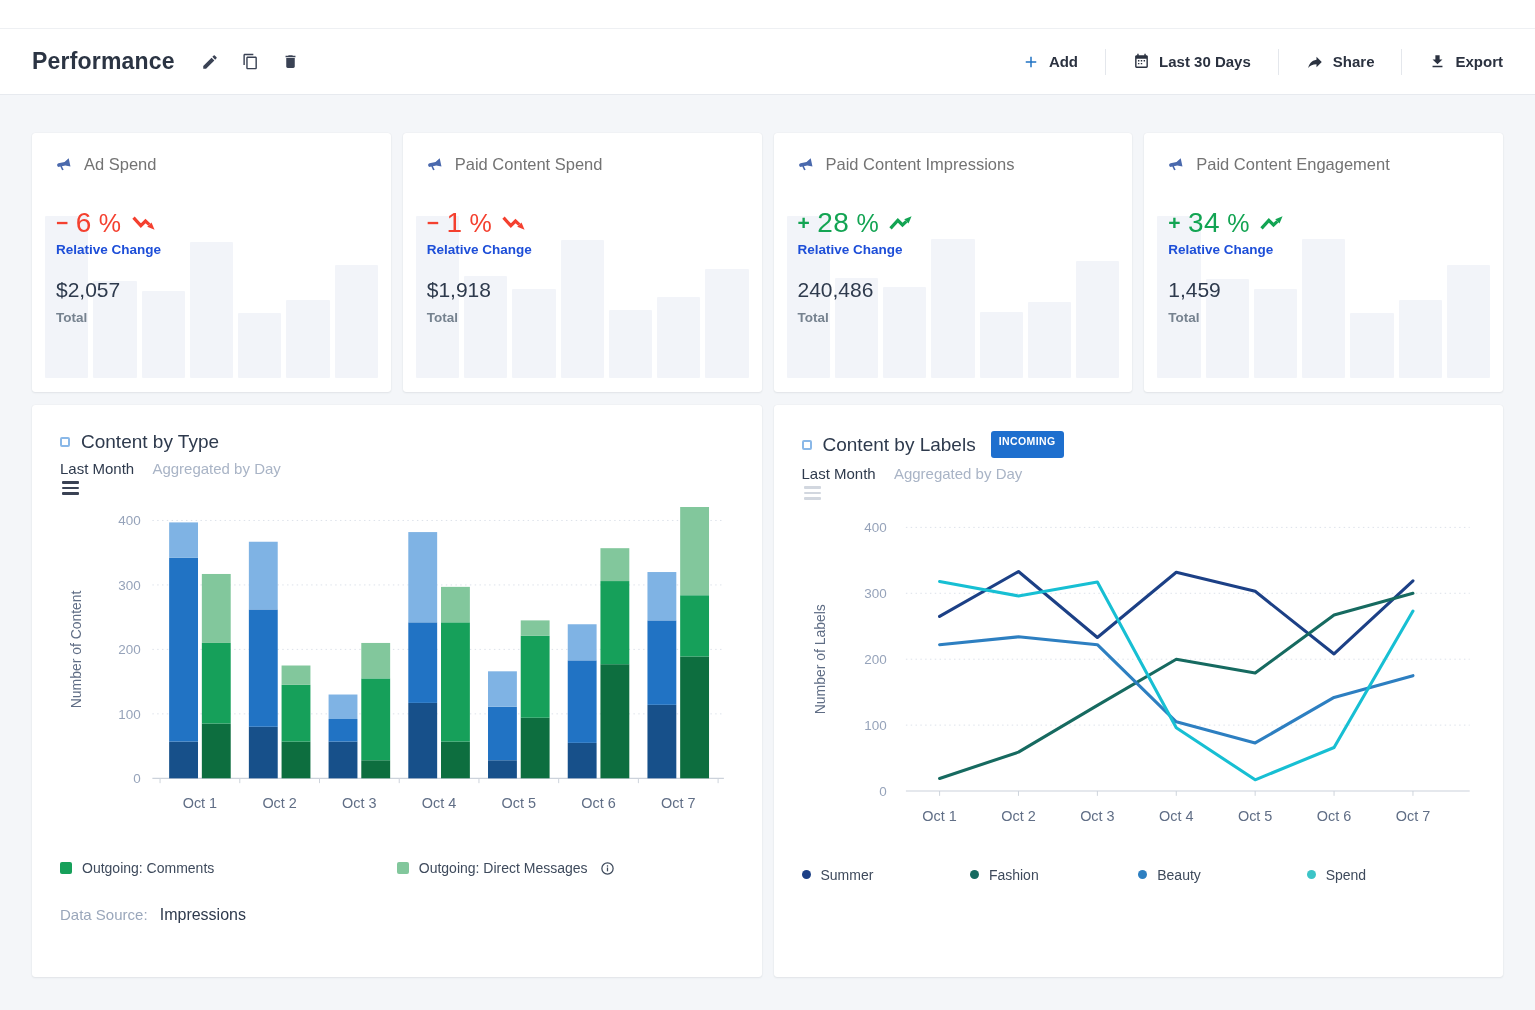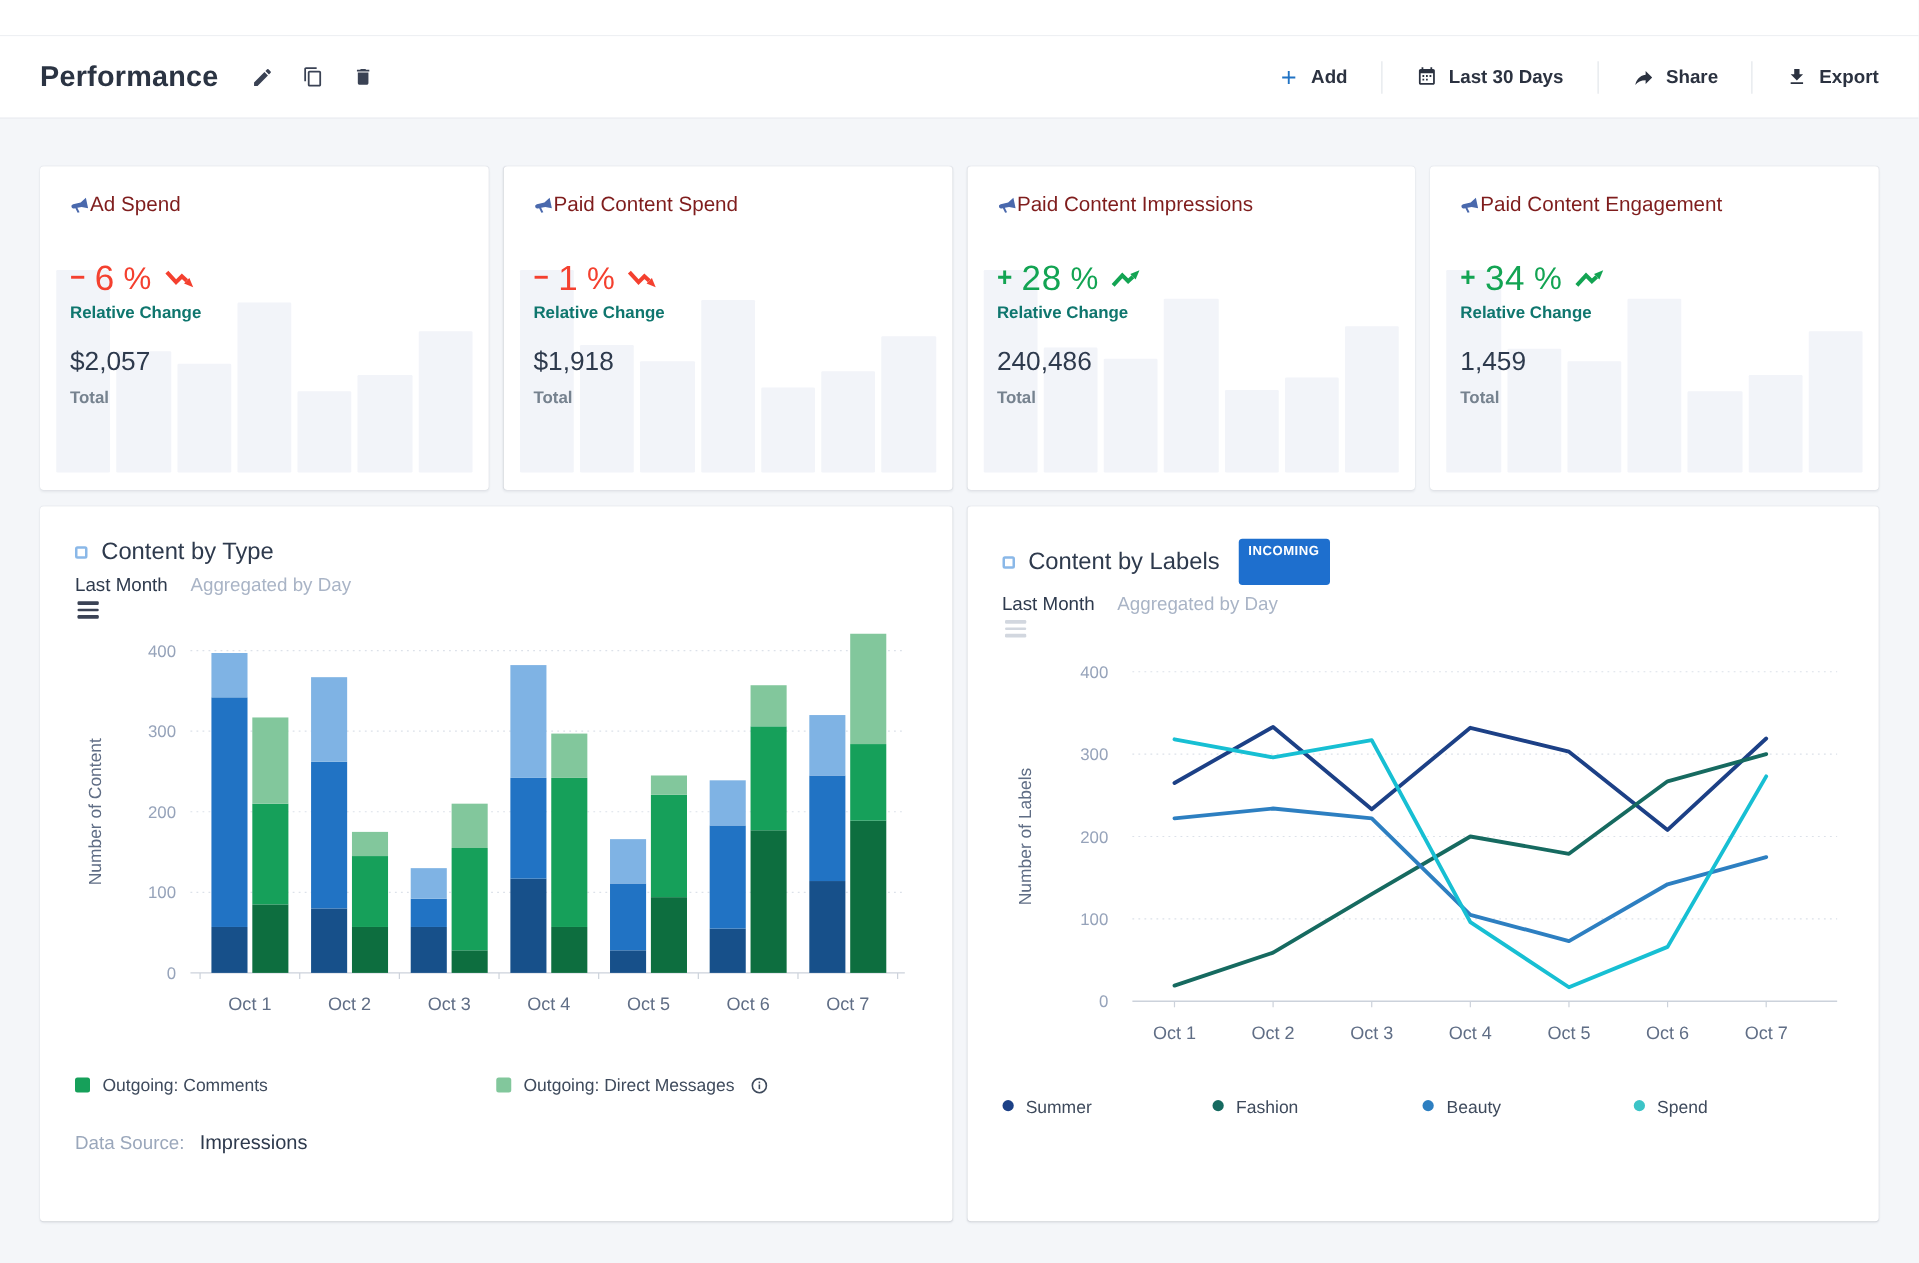--- a/index.html
+++ b/index.html
@@ -34,41 +34,41 @@
   .content { padding:38px 32px 0; }
 
   
   .kpi-row { display:flex; gap:12px; }
   .kpi-card { flex:1; height:259px; background:#fff; border-radius:3px; position:relative;
               overflow:hidden; box-shadow:0 1px 2px rgba(40,50,70,.08), 0 0 1px rgba(40,50,70,.12); }
   .spark { position:absolute; left:13px; right:13px; bottom:14px; top:auto;
            display:flex; align-items:flex-end; gap:5px; z-index:0; }
   .spark-bar { flex:1; background:#f2f4f9; border-radius:1px; }
   .kpi-content { position:relative; z-index:1; padding:22px 24px; }
-  .kpi-title-row { display:flex; align-items:center; font-size:16.5px; font-weight:500; color:#7f1d1d; }
+  .kpi-title-row { display:flex; align-items:center; gap:12px; font-size:16.5px; font-weight:500; color:#737373; }
   .megaphone { display:flex; }
   .megaphone svg { fill:#4a69ad; }
   .kpi-change { margin-top:33px; display:flex; align-items:center; gap:7px;
                 font-size:28px; font-weight:500; letter-spacing:.5px; }
   .kpi-sign { font-size:21px; font-weight:600; }
   .kpi-suffix { font-size:25px; }
   .kpi-trend { display:flex; align-items:center; margin-left:3px; }
-  .kpi-change-label { margin-top:3px; font-size:13.5px; font-weight:700; color:#0f766e; }
+  .kpi-change-label { margin-top:3px; font-size:13.5px; font-weight:700; color:#1d4ed8; }
   .kpi-total { margin-top:21px; font-size:21px; font-weight:500; color:#2e3a4d; }
   .kpi-total-label { margin-top:8px; font-size:13.5px; font-weight:700; color:#76828f; }
 
   
   .charts-row { display:flex; gap:12px; margin-top:13px; }
   .chart-card { flex:1; height:572px; background:#fff; border-radius:3px; padding:26px 28px;
                 box-shadow:0 1px 2px rgba(40,50,70,.08), 0 0 1px rgba(40,50,70,.12); }
   .chart-head { display:flex; justify-content:center; align-items:flex-start;flex-direction:column; }
   .chart-title-row { display:flex; align-items:center; gap:11px; }
   .square-icon { width:10px; height:10px; border:2px solid #8ab8e8; border-radius:2px; cursor:pointer; }
   .chart-title { font-size:19px; font-weight:500; color:#2e3a4d; }
-  .badge { font-size:10.5px; font-weight:700; color:#fff; padding:4px 8px 21px; border-radius:3px;
+  .badge { font-size:10.5px; font-weight:700; color:#fff; padding:4px 8px 11px; border-radius:3px;
            letter-spacing:.4px; margin-left:4px; }
   .menu-icon { display:flex; flex-direction:column; gap:3px; padding:4px 2px; cursor:pointer; }
   .menu-icon span { width:17px; height:2.6px; border-radius:1px; }
   .menu-dark span { background:#3a4254; }
   .menu-light span { background:#d2d7df; }
   .chart-sub { margin-top:7px; font-size:15px; }
   .chart-period { color:#2e3a4d; font-weight:500; }
   .chart-agg { color:#a9b4c6; margin-left:14px; }
   svg.chart { width:100%; display:block; margin-top:8px; }
 

